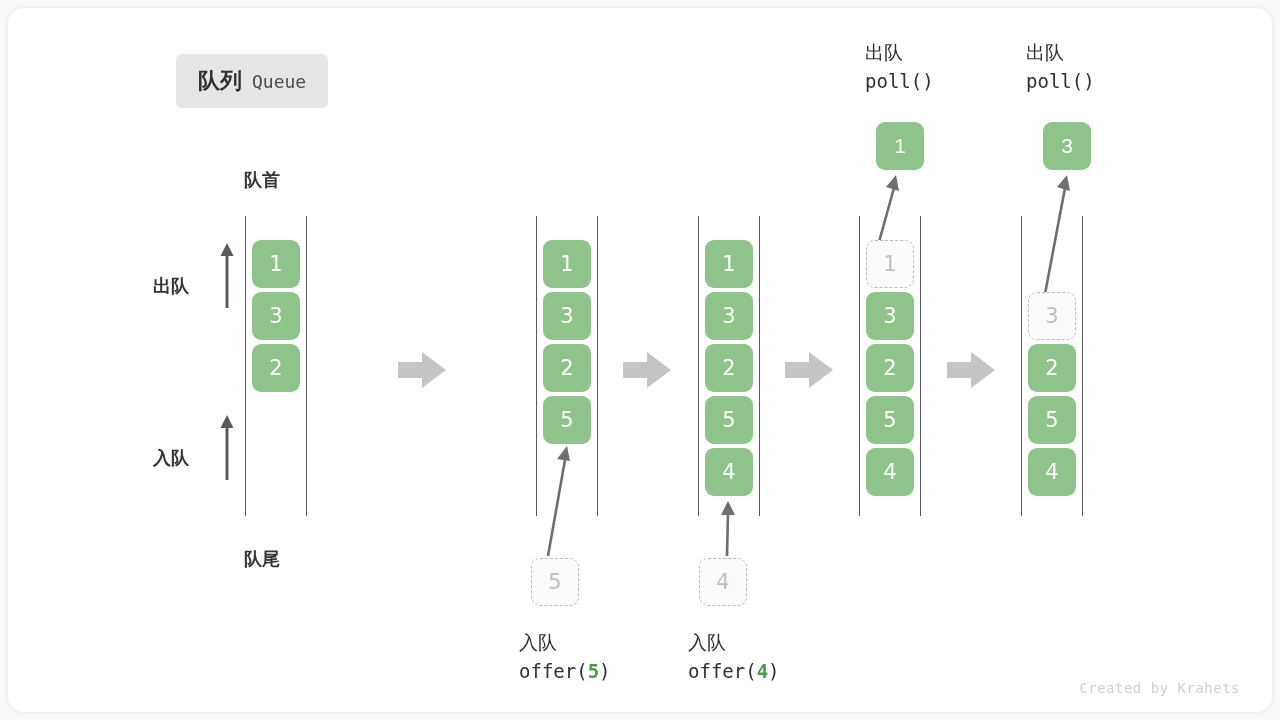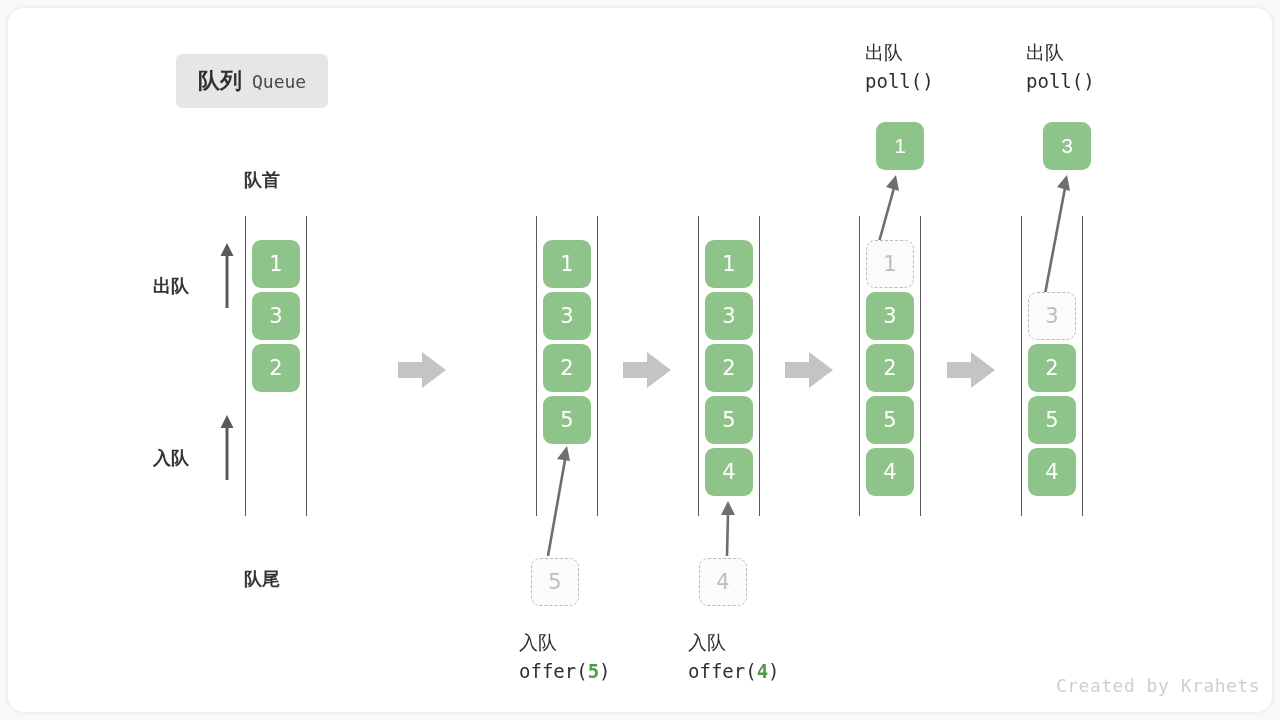--- a/index.html
+++ b/index.html
@@ -101,40 +101,40 @@
   }
   .oplabel .l2 {
     font-family: "DejaVu Sans Mono", "Liberation Mono", monospace;
     font-size: 19px;
     color: #2f2f2f;
   }
   .oplabel .l2 .num { color: #4e9a4a; font-weight: bold; }
 
   
   #watermark {
-    right: 12px; bottom: 16px;
+    right: 32px; bottom: 16px;
     font-family: "DejaVu Sans Mono", "Liberation Mono", monospace;
-    font-size: 18px;
+    font-size: 14px;
     color: #cfcfcf;
     letter-spacing: 0.5px;
   }
   svg { display: block; }
 </style>
 </head>
 <body>
 
 <div id="canvas">
 
   <div id="title-badge" class="abs">
     <span class="cn">队列</span>
     <span class="en">Queue</span>
   </div>
 
   <div class="abs cap" style="left:236px; top:160px;">队首</div>
-  <div class="abs cap" style="left:236px; top:559px;">队尾</div>
+  <div class="abs cap" style="left:236px; top:539px;">队尾</div>
 
   <div class="abs cap" style="left:145px; top:266px;">出队</div>
   <svg class="abs" style="left:208px; top:234px;" width="22" height="68">
     <line x1="11" y1="66" x2="11" y2="12" stroke="#5a5a5a" stroke-width="3"></line>
     <polygon points="11,1 4.5,14 17.5,14" fill="#5a5a5a"></polygon>
   </svg>
 
   <div class="abs cap" style="left:145px; top:438px;">入队</div>
   <svg class="abs" style="left:208px; top:406px;" width="22" height="68">
     <line x1="11" y1="66" x2="11" y2="12" stroke="#5a5a5a" stroke-width="3"></line>

